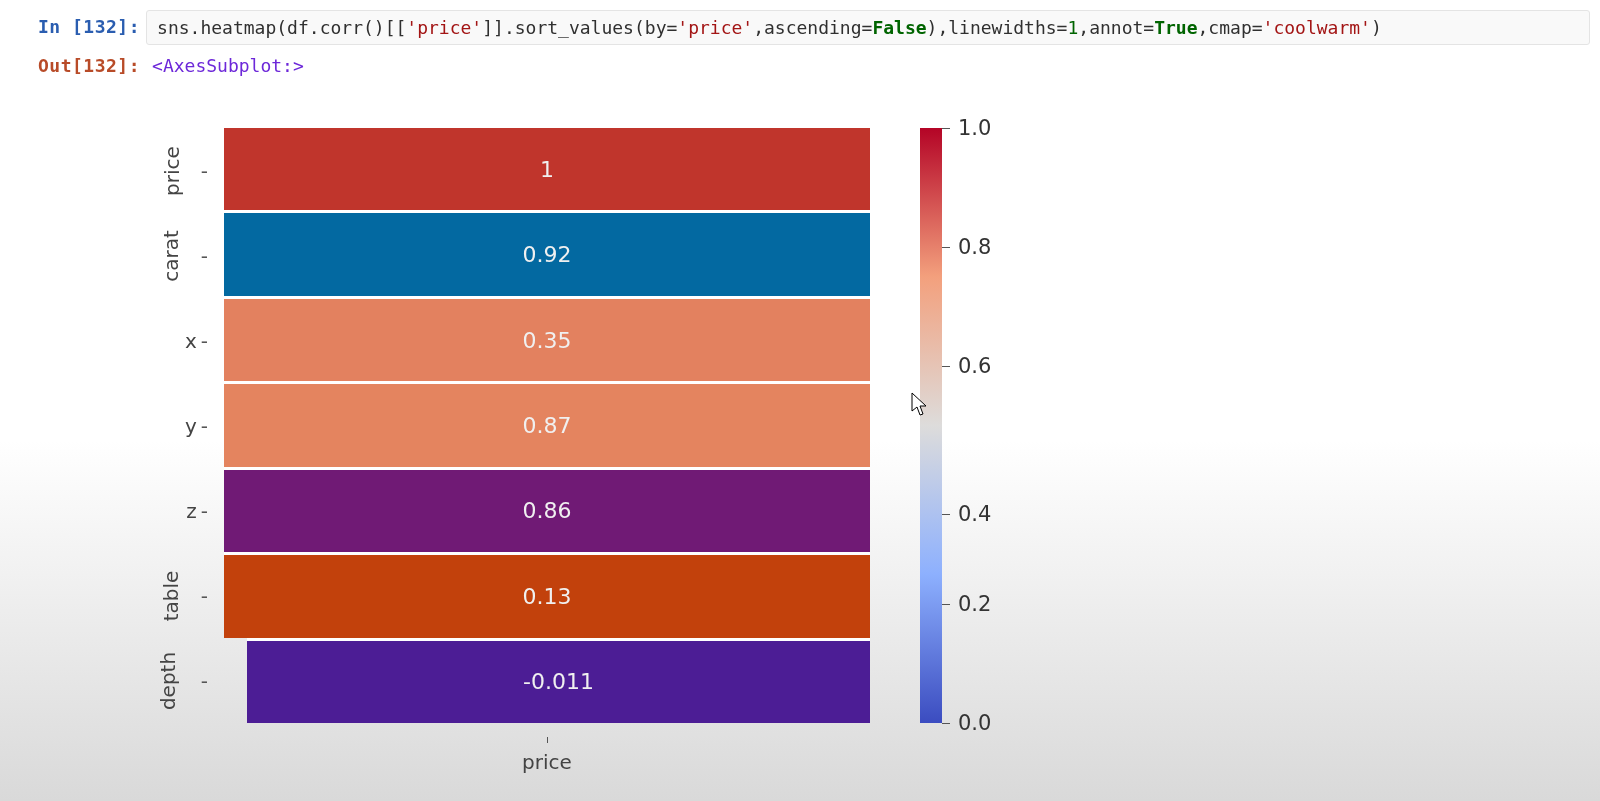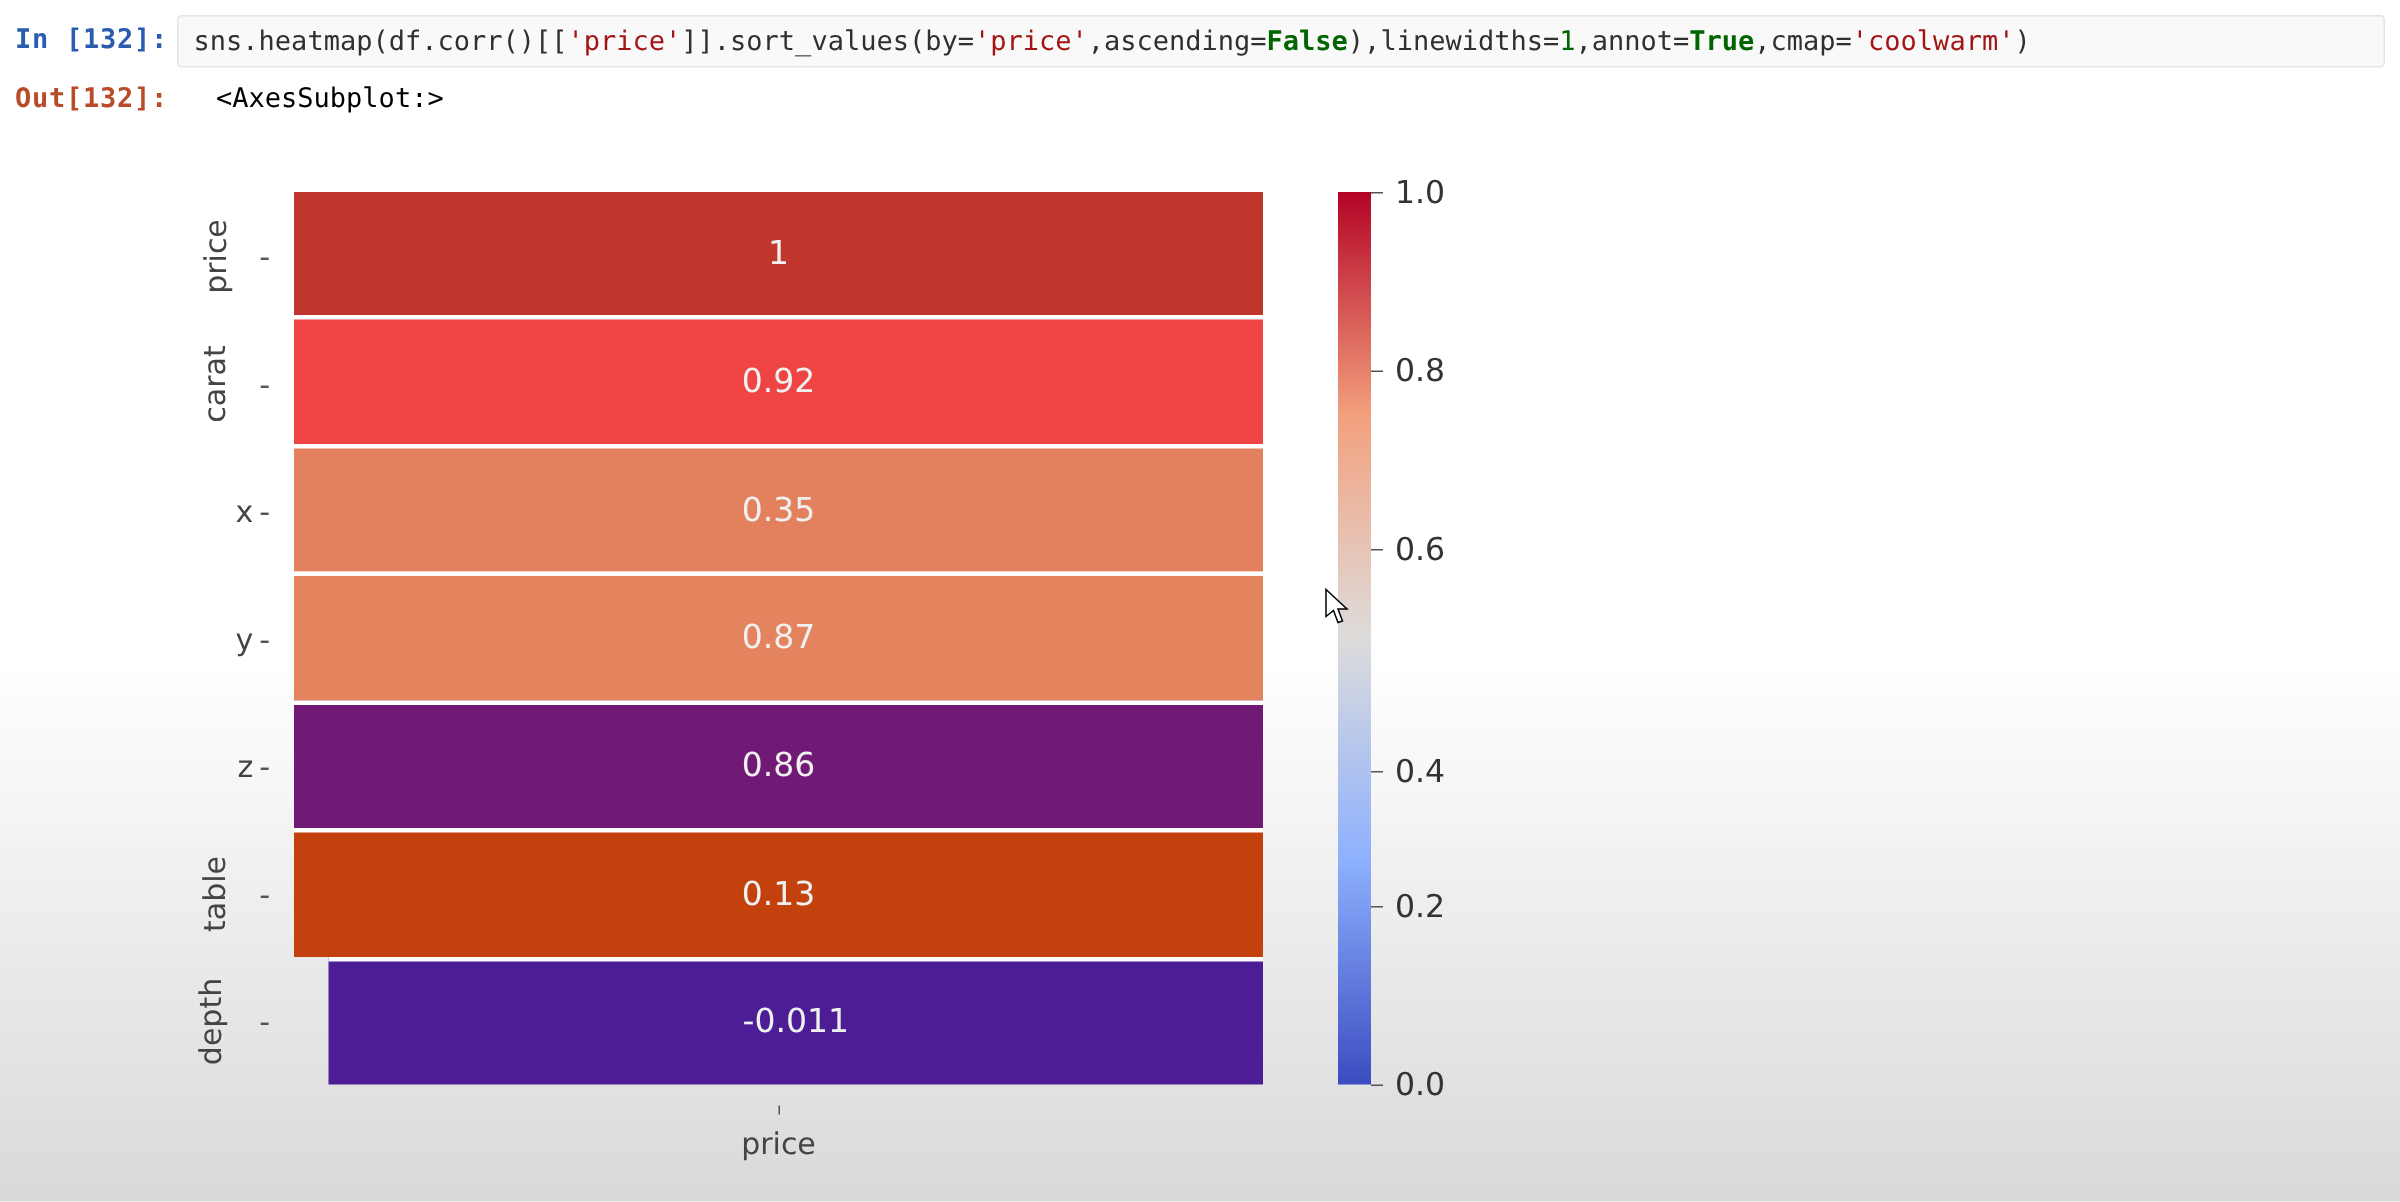--- a/index.html
+++ b/index.html
@@ -15,20 +15,21 @@
   }
   .page-gradient {
     position: absolute;
     left: 0; top: 0; right: 0; bottom: 0;
     background: linear-gradient(to bottom, #ffffff 0%, #ffffff 55%, #d9d9d9 100%);
     z-index: 0;
   }
   .cell {
     position: relative;
     z-index: 1;
+    padding-left: 28px;
   }
   .input-row {
     display: flex;
     align-items: flex-start;
     padding: 10px 10px 0 10px;
   }
   .prompt {
     white-space: pre;
     flex: 0 0 auto;
     padding: 6px 6px 6px 0;
@@ -56,22 +57,21 @@
 
   .output-row {
     display: flex;
     align-items: flex-start;
     padding: 4px 10px 0 10px;
   }
   .output-text {
     font-family: inherit;
     white-space: pre;
     padding: 6px 0 6px 6px;
-    color: #000000;
-    margin-left: 20px;
+    color: #6d28d9;
   }
 
   
   .plot-wrap {
     position: relative;
     margin-left: 120px;
     margin-top: 30px;
     height: 640px;
     width: 1000px;
     font-family: "DejaVu Sans", Arial, sans-serif;
@@ -232,21 +232,21 @@
         <div class="ylabel">
           <span class="rot">depth</span>
           <span class="tick">-</span>
         </div>
       </div>
 
     <div class="heatmap" id="heatmap">
         <div class="hm-row" style="background: rgb(192, 53, 44);">
           <span>1</span>
         </div>
-        <div class="hm-row" style="background: #ef4444;">
+        <div class="hm-row" style="background: #0369a1;">
           <span>0.92</span>
         </div>
         <div class="hm-row" style="background: rgb(227, 129, 95);">
           <span>0.35</span>
         </div>
         <div class="hm-row" style="background: rgb(228, 132, 95);">
           <span>0.87</span>
         </div>
         <div class="hm-row" style="background: #701a75; justify-content: center;">
           <span>0.86</span>

